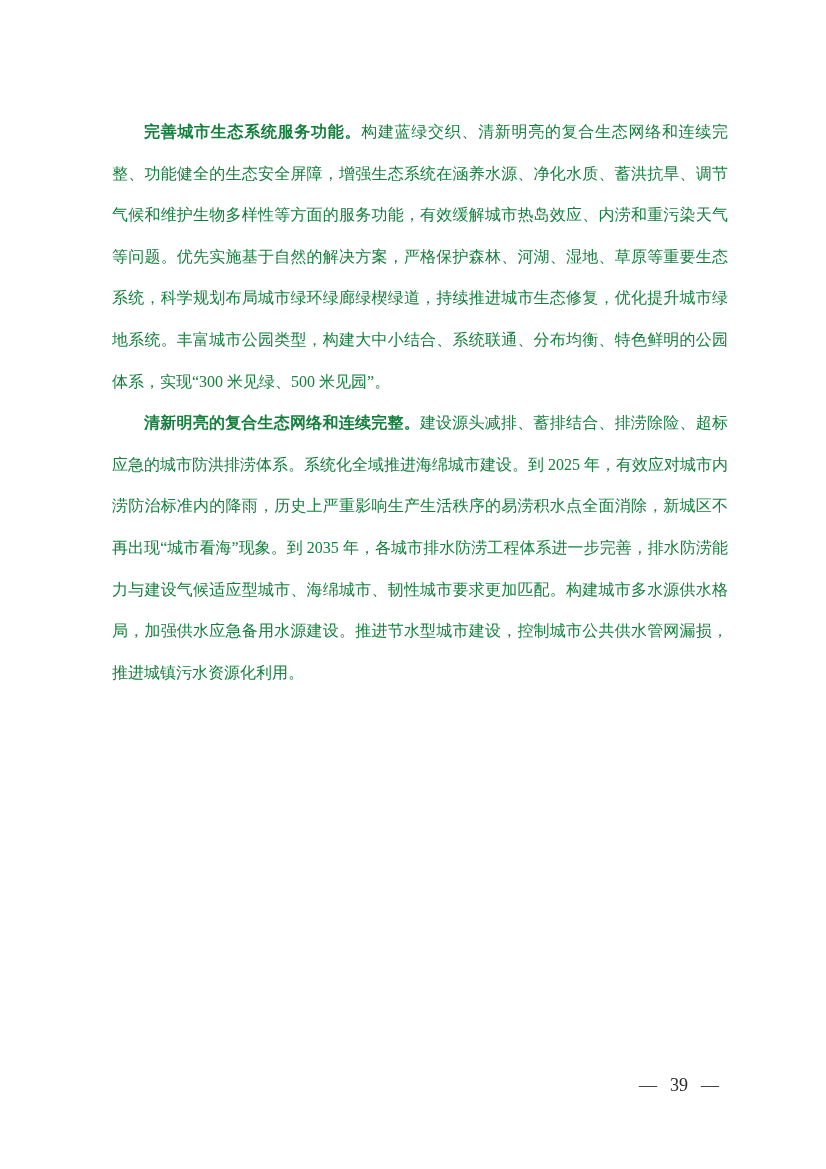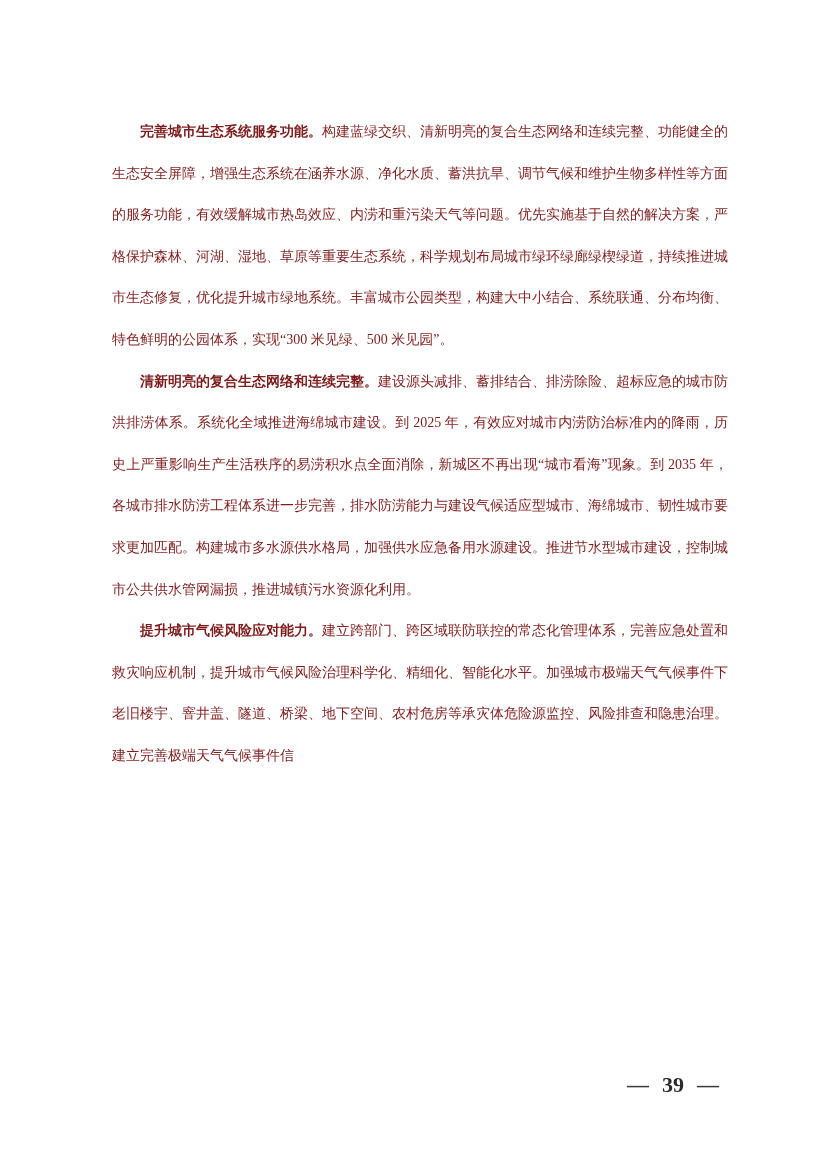--- a/index.html
+++ b/index.html
@@ -13,45 +13,44 @@
     height: 1169px;
     background: #ffffff;
     overflow: hidden;
     font-family: "Liberation Serif", "DejaVu Serif", serif;
   }
   .doc-content {
     position: absolute;
     left: 112px;
     top: 111px;
     width: 616px;
-    font-size: 14px;
+    font-size: 16px;
     line-height: 41.6px;
     text-align: justify;
-    color: #7f1d1d;
+    color: #15803d;
     font-family: "Liberation Serif", "DejaVu Serif", serif;
   }
   .doc-content p.para {
     margin: 0;
     padding: 0;
     text-indent: 2em;
   }
   .para-lead {
     font-weight: 700;
     font-family: "Liberation Sans", "DejaVu Sans", sans-serif;
   }
   .doc-footer {
     position: absolute;
     top: 1073px;
     right: 107px;
-    font-size: 22px;
+    font-size: 18px;
     line-height: 24px;
     color: #3a3a3a;
     font-family: "Liberation Serif", "DejaVu Serif", serif;
     white-space: nowrap;
-    font-weight: bold;
   }
   .doc-footer .page-num {
     display: inline-block;
     margin: 0 13px;
     color: #2a2a2a;
   }
   .doc-footer .dash {
     display: inline-block;
     letter-spacing: 0;
   }
@@ -60,19 +59,18 @@
 <body>
 
 <div class="doc-page">
 
   <div class="doc-content">
 
     <p class="para"><span class="para-lead">完善城市生态系统服务功能。</span><span>构建蓝绿交织、清新明亮的复合生态网络和连续完整、功能健全的生态安全屏障，增强生态系统在涵养水源、净化水质、蓄洪抗旱、调节气候和维护生物多样性等方面的服务功能，有效缓解城市热岛效应、内涝和重污染天气等问题。优先实施基于自然的解决方案，严格保护森林、河湖、湿地、草原等重要生态系统，科学规划布局城市绿环绿廊绿楔绿道，持续推进城市生态修复，优化提升城市绿地系统。丰富城市公园类型，构建大中小结合、系统联通、分布均衡、特色鲜明的公园体系，实现“300 米见绿、500 米见园”。</span></p>
 
     <p class="para"><span class="para-lead">清新明亮的复合生态网络和连续完整。</span><span>建设源头减排、蓄排结合、排涝除险、超标应急的城市防洪排涝体系。系统化全域推进海绵城市建设。到 2025 年，有效应对城市内涝防治标准内的降雨，历史上严重影响生产生活秩序的易涝积水点全面消除，新城区不再出现“城市看海”现象。到 2035 年，各城市排水防涝工程体系进一步完善，排水防涝能力与建设气候适应型城市、海绵城市、韧性城市要求更加匹配。构建城市多水源供水格局，加强供水应急备用水源建设。推进节水型城市建设，控制城市公共供水管网漏损，推进城镇污水资源化利用。</span></p>
 
-    <p class="para"><span class="para-lead">提升城市气候风险应对能力。</span><span>建立跨部门、跨区域联防联控的常态化管理体系，完善应急处置和救灾响应机制，提升城市气候风险治理科学化、精细化、智能化水平。加强城市极端天气气候事件下老旧楼宇、窨井盖、隧道、桥梁、地下空间、农村危房等承灾体危险源监控、风险排查和隐患治理。建立完善极端天气气候事件信</span></p>
 
   </div>
 
   <div class="doc-footer"><span class="dash">—</span><span class="page-num">39</span><span class="dash">—</span></div>
 
 </div>
 
 </body></html>

